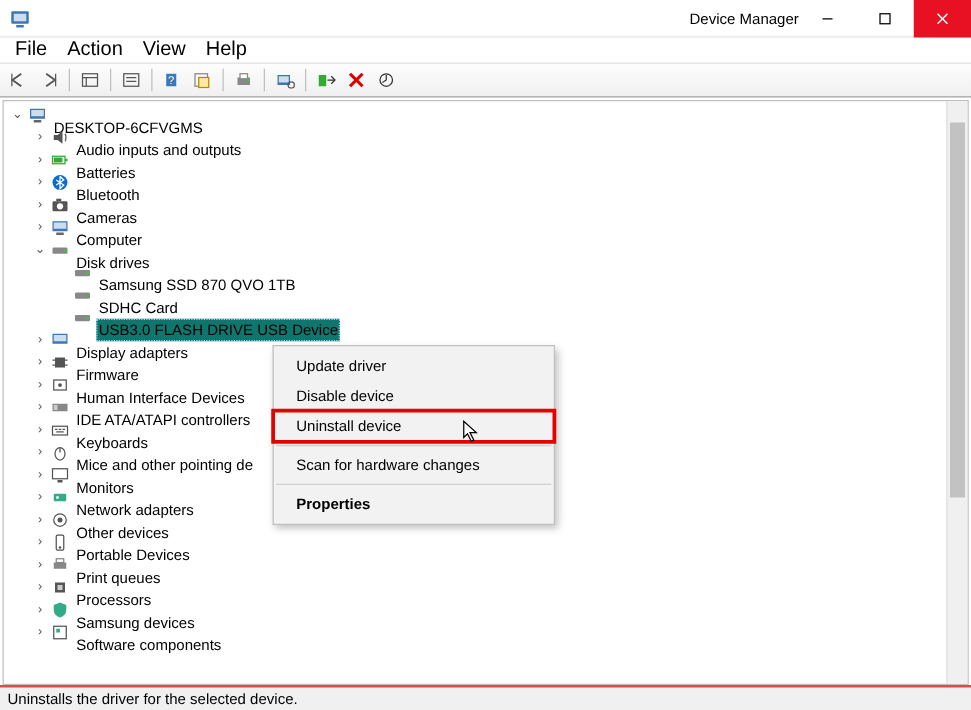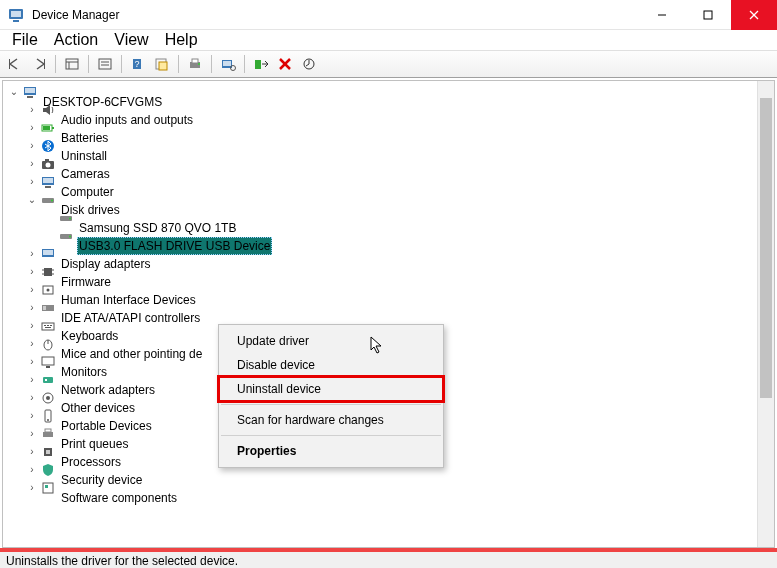--- a/index.html
+++ b/index.html
@@ -21,20 +21,21 @@
     border-bottom: 1px solid #e5e5e5;
   }
   .titlebar .icon {
     width: 16px; height: 16px;
     margin: 0 8px 0 8px;
   }
   .titlebar .title {
     flex: 1;
     font-size: 12px;
     color: #000;
+    text-align: right;
   }
   .winbtns { display: flex; height: 100%; }
   .winbtn {
     width: 46px; height: 30px;
     display: flex; align-items: center; justify-content: center;
     color: #000;
   }
   .winbtn.close { background: #e81123; color: #fff; }
   .menubar {
     height: 20px;
@@ -115,21 +116,20 @@
   .context-menu {
     position: absolute;
     left: 218px;
     top: 276px;
     width: 226px;
     background: #f2f2f2;
     border: 1px solid #c0c0c0;
     box-shadow: 2px 3px 6px rgba(0,0,0,0.25);
     padding: 4px 0;
     font-size: 12px;
-    margin-top: 48px;
   }
   .cm-item {
     padding: 5px 18px;
     position: relative;
   }
   .cm-sep {
     height: 1px;
     background: #d0d0d0;
     margin: 3px 2px;
   }
@@ -144,21 +144,21 @@
     position: absolute;
     left: 370px; top: 336px;
     width: 14px; height: 20px;
     pointer-events: none;
     z-index: 5;
   }
   .statusbar {
     position: absolute;
     left: 0; right: 0; bottom: 0;
     height: 20px;
-    border-top: 4px solid #ef4444;
+    border-top: 2px solid #ef4444;
     padding: 2px 6px;
     font-size: 12px;
     background: #f0f0f0;
   }
 </style>
 </head>
 <body>
 
 <div class="titlebar">
   <span class="icon">
@@ -306,21 +306,21 @@
           </svg></span>
       <span class="label">Batteries</span>
     </div>
 
     <div class="node" style="padding-left:22px">
       <span class="exp">›</span>
       <span class="nicon"><svg viewBox="0 0 16 16">
             <circle cx="8" cy="8" r="6" fill="#0a6ed1"></circle>
             <path d="M8 3v10l3-3-6-4m0 4l6-4-3-3" fill="none" stroke="#fff" stroke-width="1"></path>
           </svg></span>
-      <span class="label">Uninstall</span>
+      <span class="label">Bluetooth</span>
     </div>
 
     <div class="node" style="padding-left:22px">
       <span class="exp">›</span>
       <span class="nicon"><svg viewBox="0 0 16 16">
             <rect x="2" y="5" width="12" height="8" fill="#555" rx="1"></rect>
             <circle cx="8" cy="9" r="2.5" fill="#fff"></circle>
             <rect x="5" y="3" width="4" height="2" fill="#555"></rect>
           </svg></span>
       <span class="label">Cameras</span>
@@ -344,20 +344,27 @@
           </svg></span>
       <span class="label">Disk drives</span>
     </div>
 
     <div class="node" style="padding-left:54px">
       <span class="nicon"><svg viewBox="0 0 16 16">
             <rect x="2" y="6" width="12" height="5" fill="#888" rx="1"></rect>
             <circle cx="12" cy="8.5" r="1" fill="#3c3"></circle>
           </svg></span>
       <span class="label">Samsung SSD 870 QVO 1TB</span>
+    </div>
+    <div class="node" style="padding-left:54px">
+      <span class="nicon"><svg viewBox="0 0 16 16">
+            <rect x="2" y="6" width="12" height="5" fill="#888" rx="1"></rect>
+            <circle cx="12" cy="8.5" r="1" fill="#3c3"></circle>
+          </svg></span>
+      <span class="label">SDHC Card</span>
     </div>
     <div class="node" style="padding-left:54px">
       <span class="nicon"><svg viewBox="0 0 16 16">
             <rect x="2" y="6" width="12" height="5" fill="#888" rx="1"></rect>
             <circle cx="12" cy="8.5" r="1" fill="#3c3"></circle>
           </svg></span>
       <span class="label selected">USB3.0 FLASH DRIVE USB Device</span>
     </div>
 
     <div class="node" style="padding-left:22px">
@@ -460,21 +467,21 @@
             <rect x="4" y="4" width="8" height="8" fill="#555"></rect>
             <rect x="6" y="6" width="4" height="4" fill="#ccc"></rect>
           </svg></span>
       <span class="label">Processors</span>
     </div>
     <div class="node" style="padding-left:22px">
       <span class="exp">›</span>
       <span class="nicon"><svg viewBox="0 0 16 16">
             <path d="M8 2l5 2v4c0 3-2 5-5 6-3-1-5-3-5-6V4z" fill="#3a8"></path>
           </svg></span>
-      <span class="label">Security device</span>
+      <span class="label">Samsung devices</span>
     </div>
     <div class="node" style="padding-left:22px">
       <span class="exp">›</span>
       <span class="nicon"><svg viewBox="0 0 16 16">
             <rect x="3" y="3" width="10" height="10" fill="none" stroke="#555"></rect>
             <rect x="5" y="5" width="3" height="3" fill="#3a8"></rect>
           </svg></span>
       <span class="label">Software components</span>
     </div>
 

